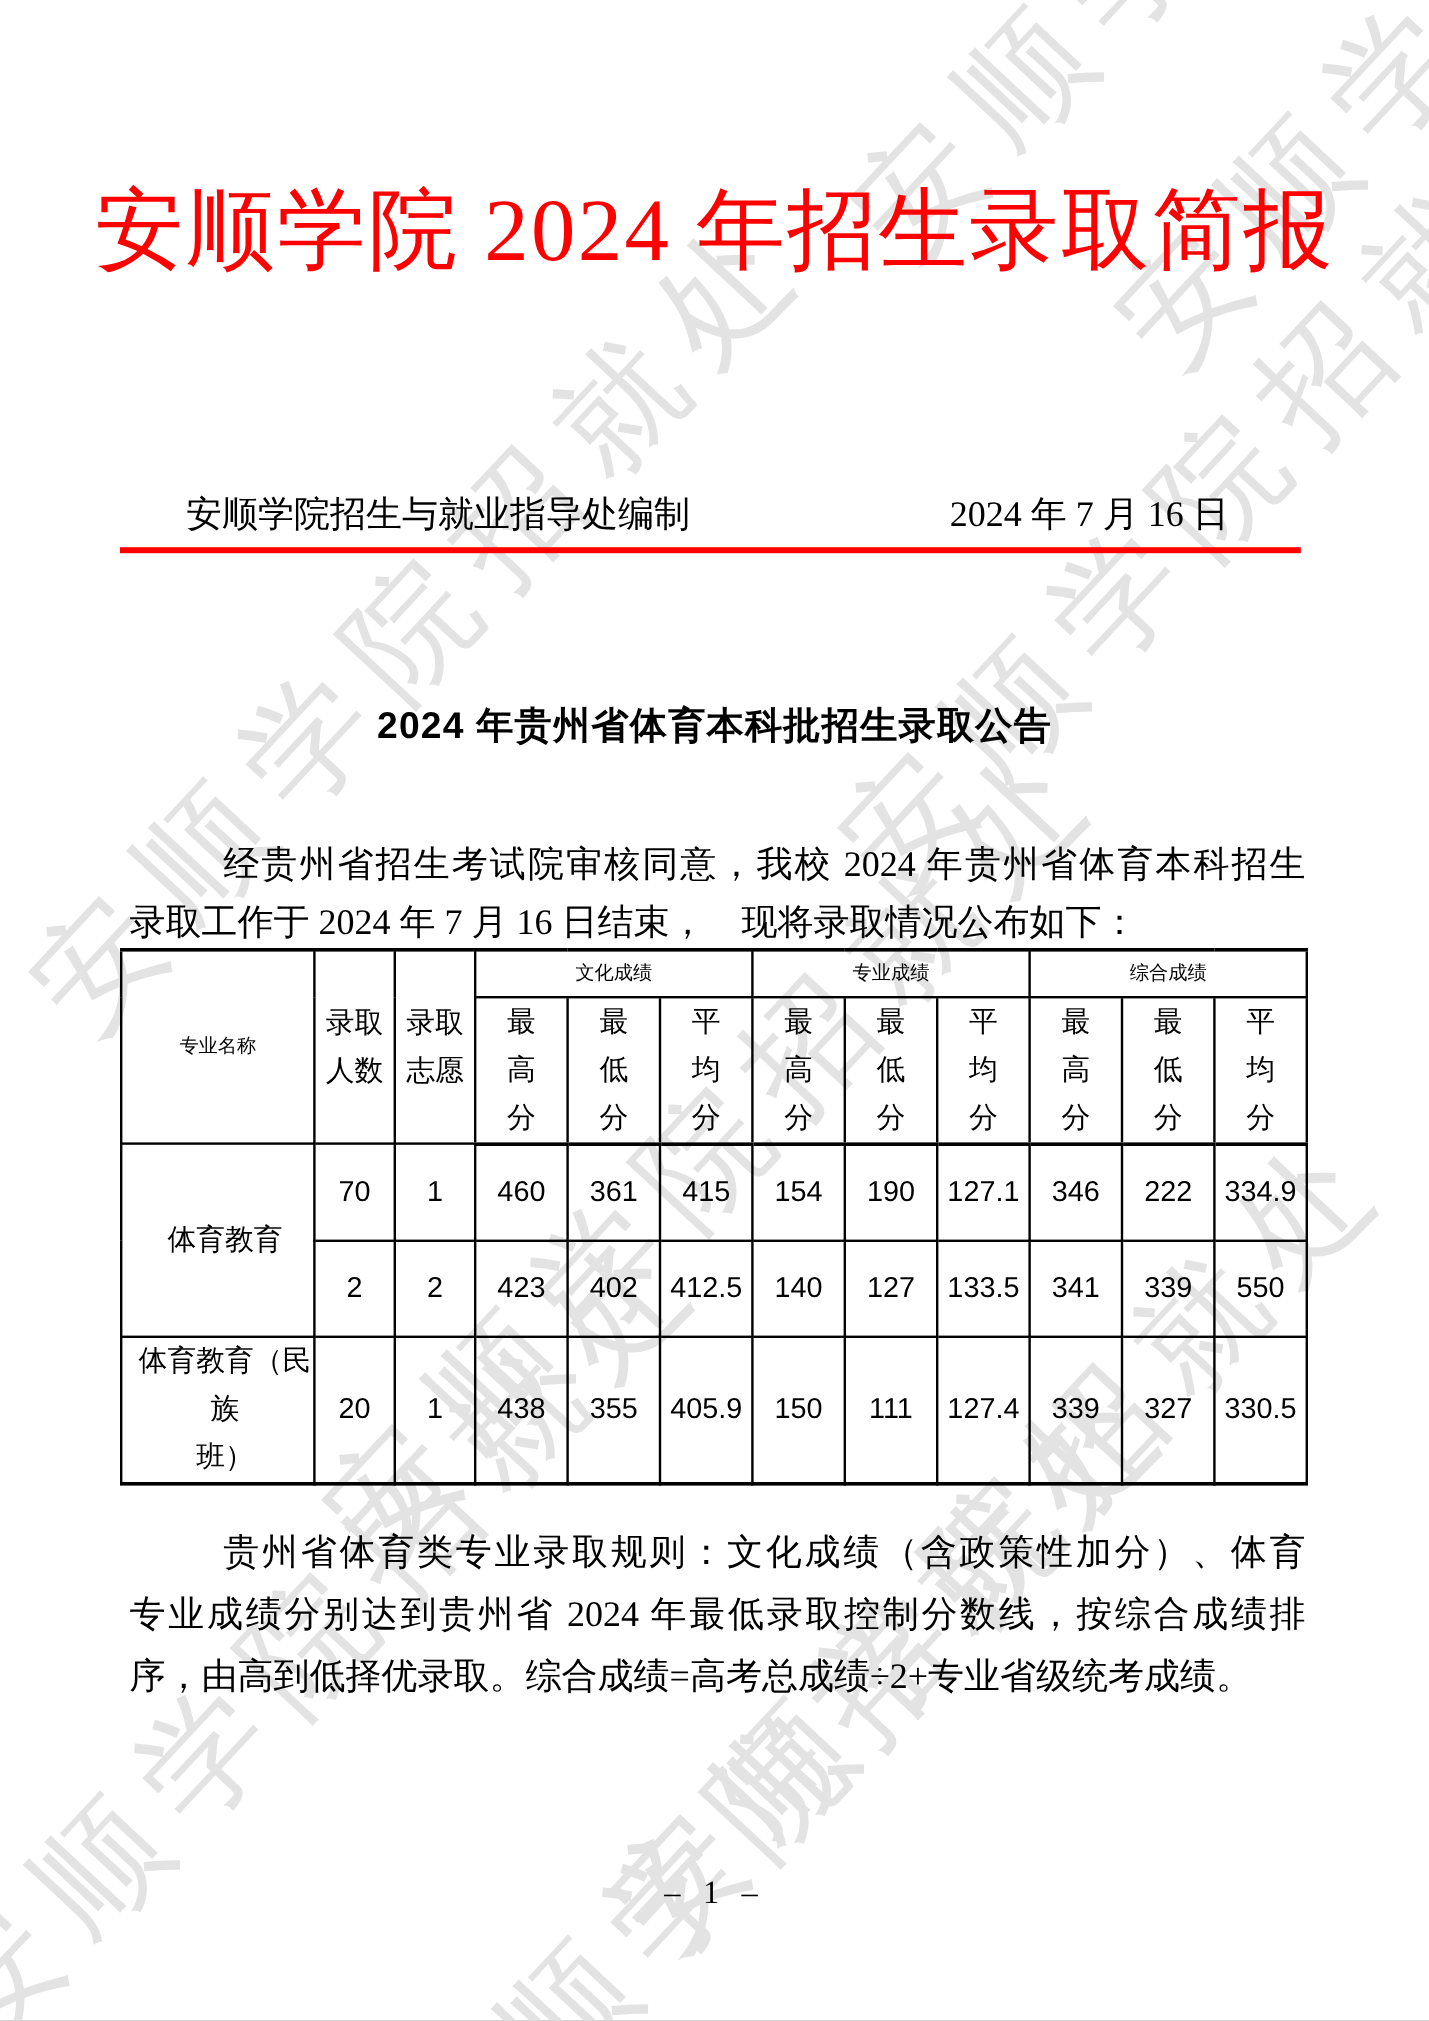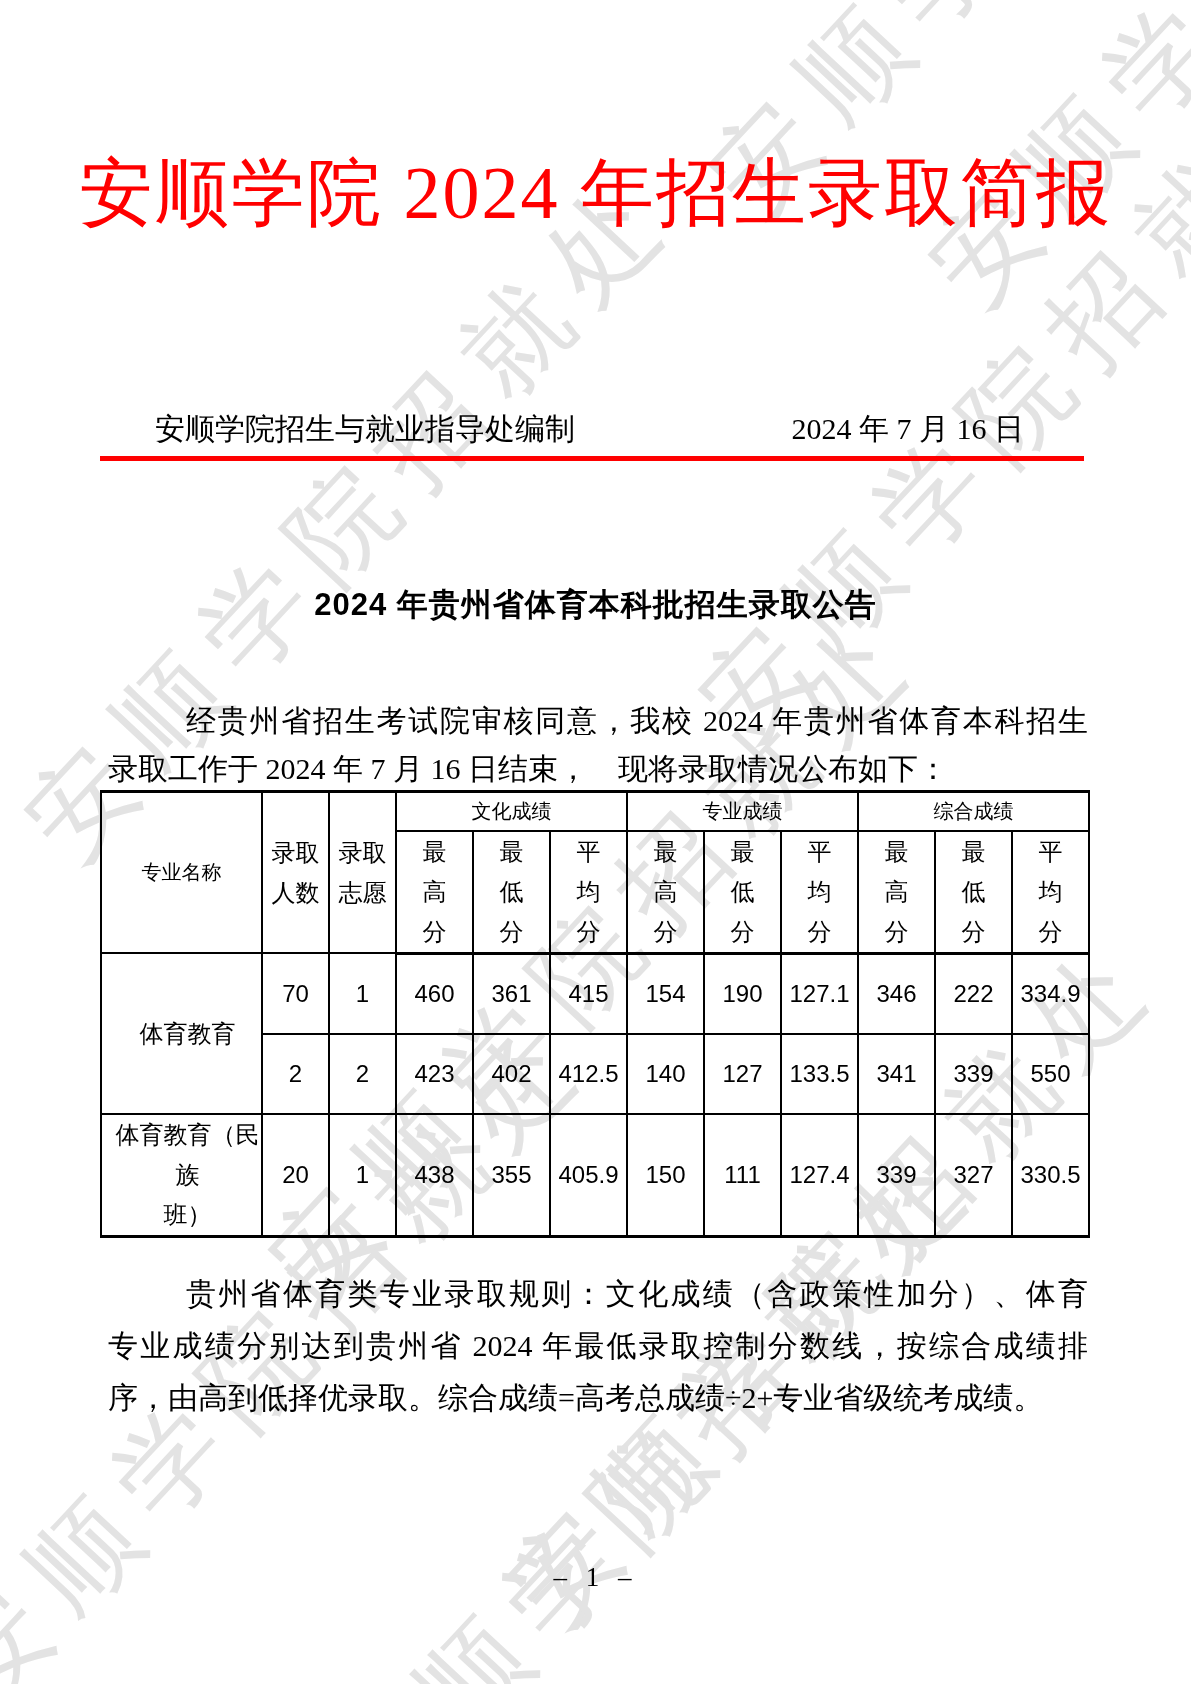--- a/index.html
+++ b/index.html
@@ -81,21 +81,21 @@
   }
   table.adm th, table.adm td{
     border:2px solid #000;
     padding:0;
     text-align:center;
     vertical-align:middle;
     font-weight:normal;
     background:transparent;
   }
   table.adm thead tr:last-child th{border-bottom:3px solid #000;}
-  .h-cn{font-family:"Liberation Serif", serif;font-size:20px;}
+  .h-cn{font-family:"Liberation Serif", serif;font-size:16px;}
   .stack{white-space:pre-line;line-height:40px;font-size:24px;}
   .num{font-family:"Liberation Sans", sans-serif;font-size:24px;}
   .major-cell{
     text-align:right;
     padding-left:12px !important;
     font-size:24px;
     white-space:pre-line;
     line-height:40px;
   }
   .pagenum{

